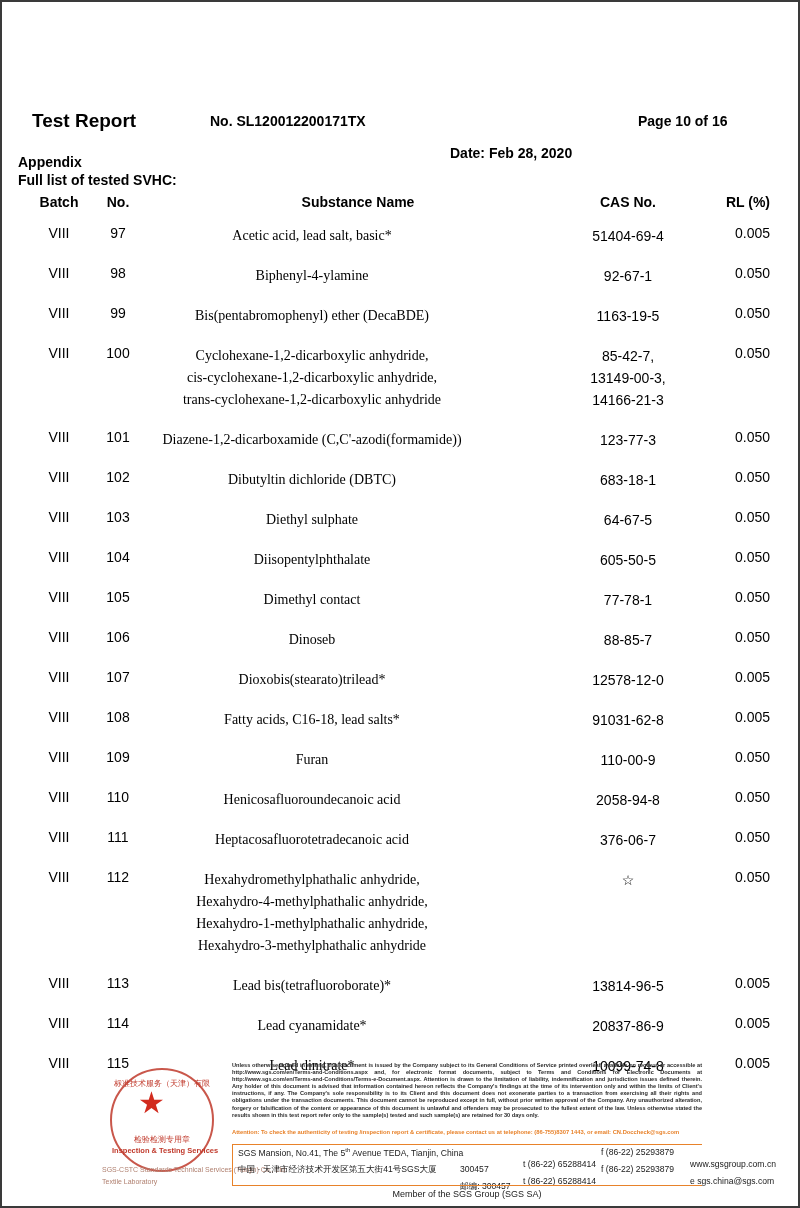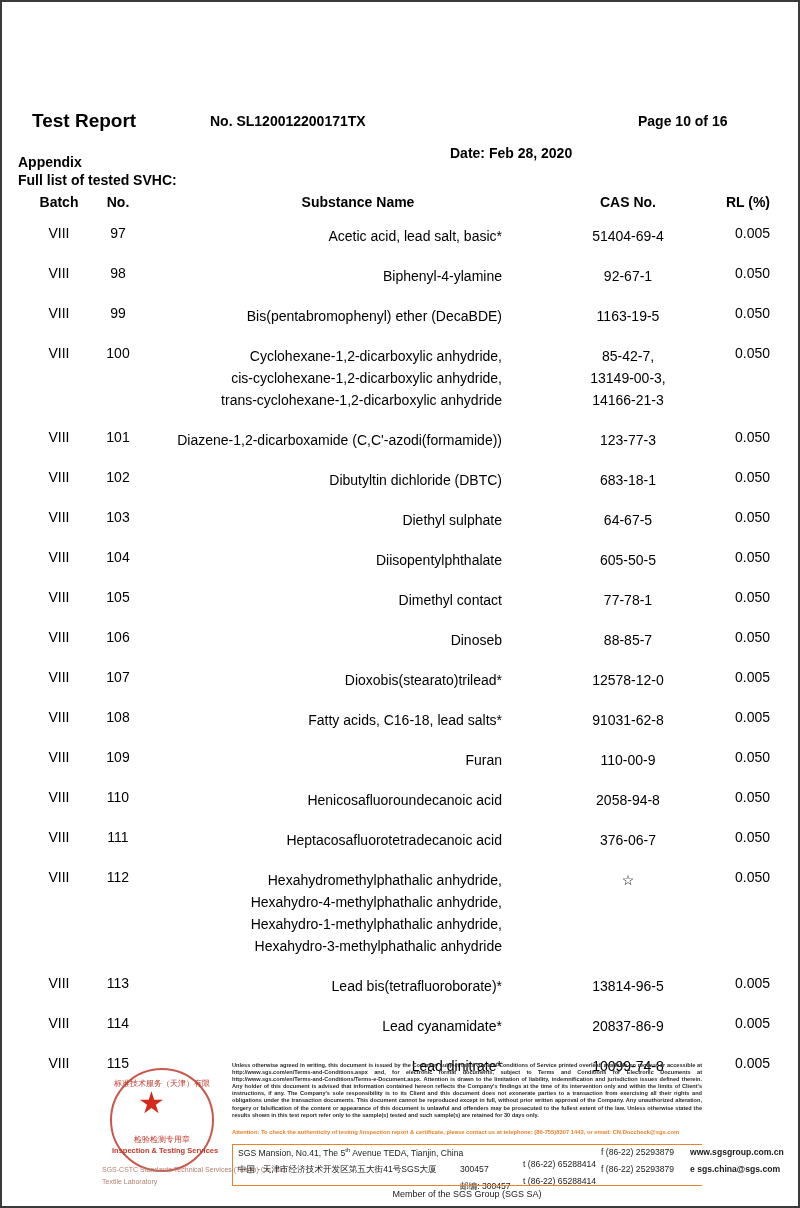--- a/index.html
+++ b/index.html
@@ -107,23 +107,24 @@
   }
   .c-batch {
     position: absolute; left: 10px; width: 62px;
     text-align: center;
   }
   .c-no {
     position: absolute; left: 78px; width: 44px;
     text-align: center;
   }
   .c-name {
-    margin-left: 64px;
+    margin-left: 84px;
     width: 420px;
-    text-align: right;
+    text-align: center;
+    font-family: Liberation Serif, serif;
   }
   .c-name .ln { display: block; line-height: 22px; }
   .c-cas {
     position: absolute; left: 540px; top: 9px; width: 140px;
     text-align: center;
   }
   .c-cas .ln { display: block; line-height: 22px; }
   .c-rl {
     position: absolute; left: 676px; top: 9px; width: 76px;
     text-align: right;
@@ -242,21 +243,21 @@
     font-size: 8.6px;
     color: #1a1a1a;
     white-space: nowrap;
   }
   .addr-line.l1 { top: 93px; }
   .addr-line.l2 { top: 110px; }
   .addr-text   { position: absolute; left: 0px;   top: 0; }
   .addr-zip    { position: absolute; left: 222px; top: 0; margin-top: 17px; }
   .addr-tel    { position: absolute; left: 285px; top: 12px; }
   .addr-fax    { position: absolute; left: 363px; top: 0; }
-  .addr-web    { position: absolute; left: 452px; top: 0; font-weight: bold; }
+  .addr-web    { position: absolute; left: 452px; top: 12px; }
   .sup { font-size: 6px; vertical-align: super; }
 
   .member-rule {
     position: absolute;
     left: 230px; top: 131px;
     width: 470px; height: 1px;
     background: #e8822a;
   }
   .member {
     position: absolute;

